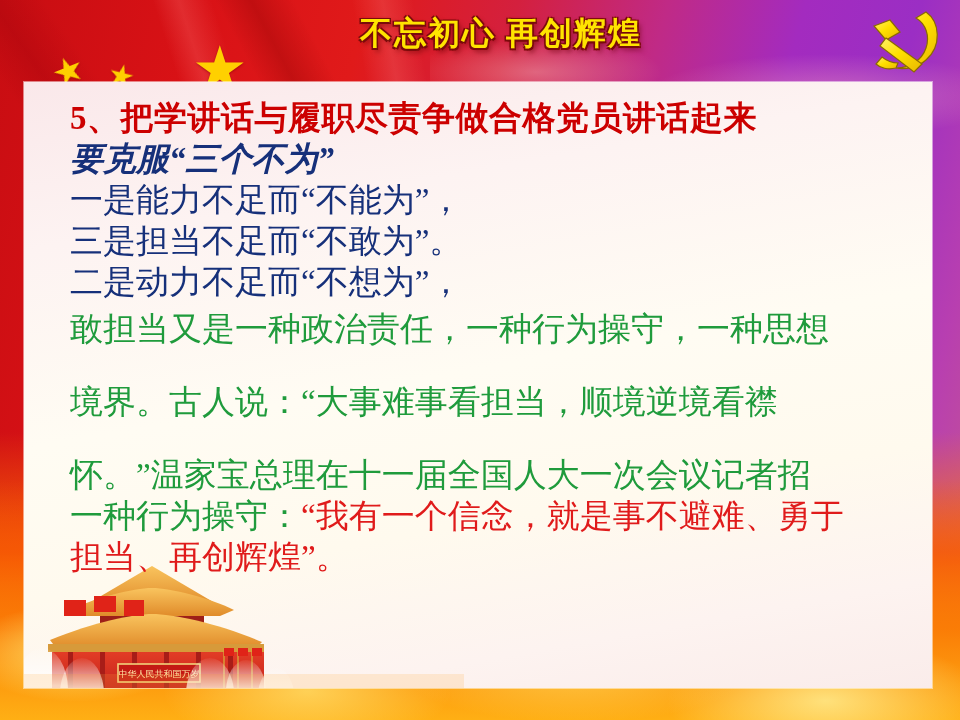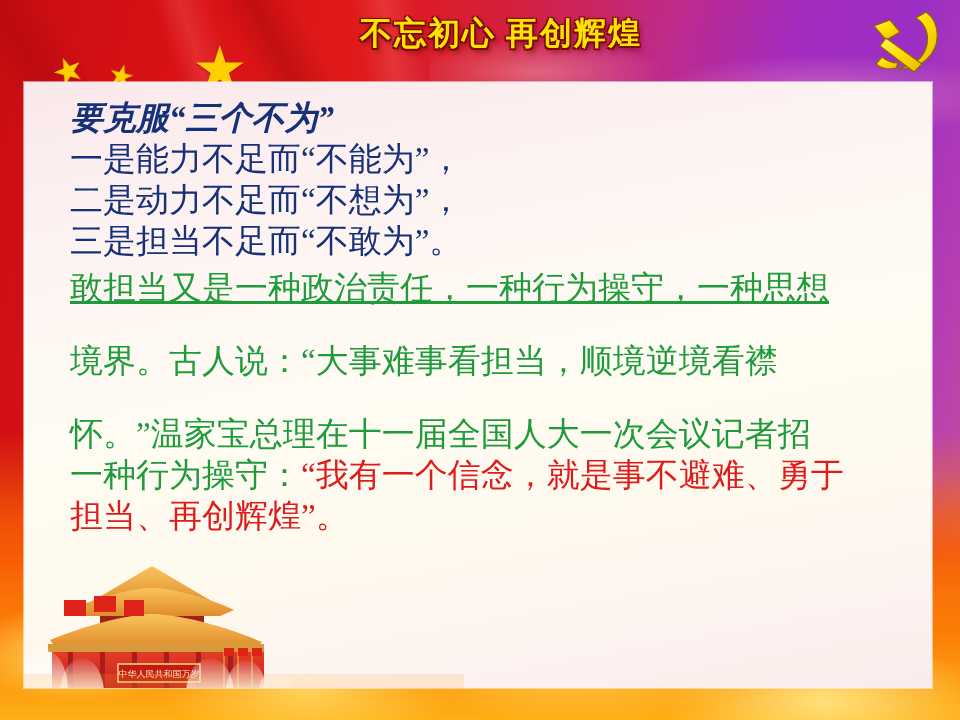--- a/index.html
+++ b/index.html
@@ -150,21 +150,21 @@
     white-space: nowrap;
     font-family: "Liberation Serif", "DejaVu Serif", serif;
   }
   .l-red      { color: #cc0000; font-weight: bold; letter-spacing: 0.5px; }
   .l-navy     { color: #16307a; }
   .l-navy-b   { color: #16307a; font-weight: bold; font-style: italic; }
   .l-green    { color: #1f9b3c; margin-top: 32px; }
   .seg-green  { color: #1f9b3c; }
   .seg-red    { color: #e01b1b; }
 
-  .line.gap-top { margin-top: 6px; text-decoration: underline; }
+  .line.gap-top { margin-top: 6px; }
 </style>
 </head>
 <body>
 
 <div class="slide">
 
   <div class="bg-base"></div>
   <div class="bg-folds"></div>
   <div class="bg-clouds"></div>
   <div class="bg-fire"></div>
@@ -260,24 +260,25 @@
         <ellipse cx="58" cy="150" rx="22" ry="36"></ellipse>
         <ellipse cx="186" cy="150" rx="24" ry="36"></ellipse>
         <ellipse cx="222" cy="148" rx="20" ry="32"></ellipse>
         <ellipse cx="252" cy="152" rx="18" ry="28"></ellipse>
       </g>
 
       <rect x="0" y="130" width="440" height="20" fill="rgba(255,170,60,0.18)"></rect>
     </svg>
 
     <div class="body-text">
+      <div class="line l-red">5、把学讲话与履职尽责争做合格党员讲话起来</div>
       <div class="line l-navy-b">要克服“三个不为”</div>
       <div class="line l-navy">一是能力不足而“不能为”，</div>
+      <div class="line l-navy">三是担当不足而“不敢为”。</div>
       <div class="line l-navy">二是动力不足而“不想为”，</div>
-      <div class="line l-navy">三是担当不足而“不敢为”。</div>
       <div class="line l-green gap-top">敢担当又是一种政治责任，一种行为操守，一种思想</div>
       <div class="line l-green">境界。古人说：“大事难事看担当，顺境逆境看襟</div>
       <div class="line l-green">怀。”温家宝总理在十一届全国人大一次会议记者招</div>
       <div class="line">
         <span class="seg-green">一种行为操守：</span><span class="seg-red">“我有一个信念，就是事不避难、勇于</span>
       </div>
       <div class="line">
         <span class="seg-red">担当、再创辉煌”。</span>
       </div>
     </div>

